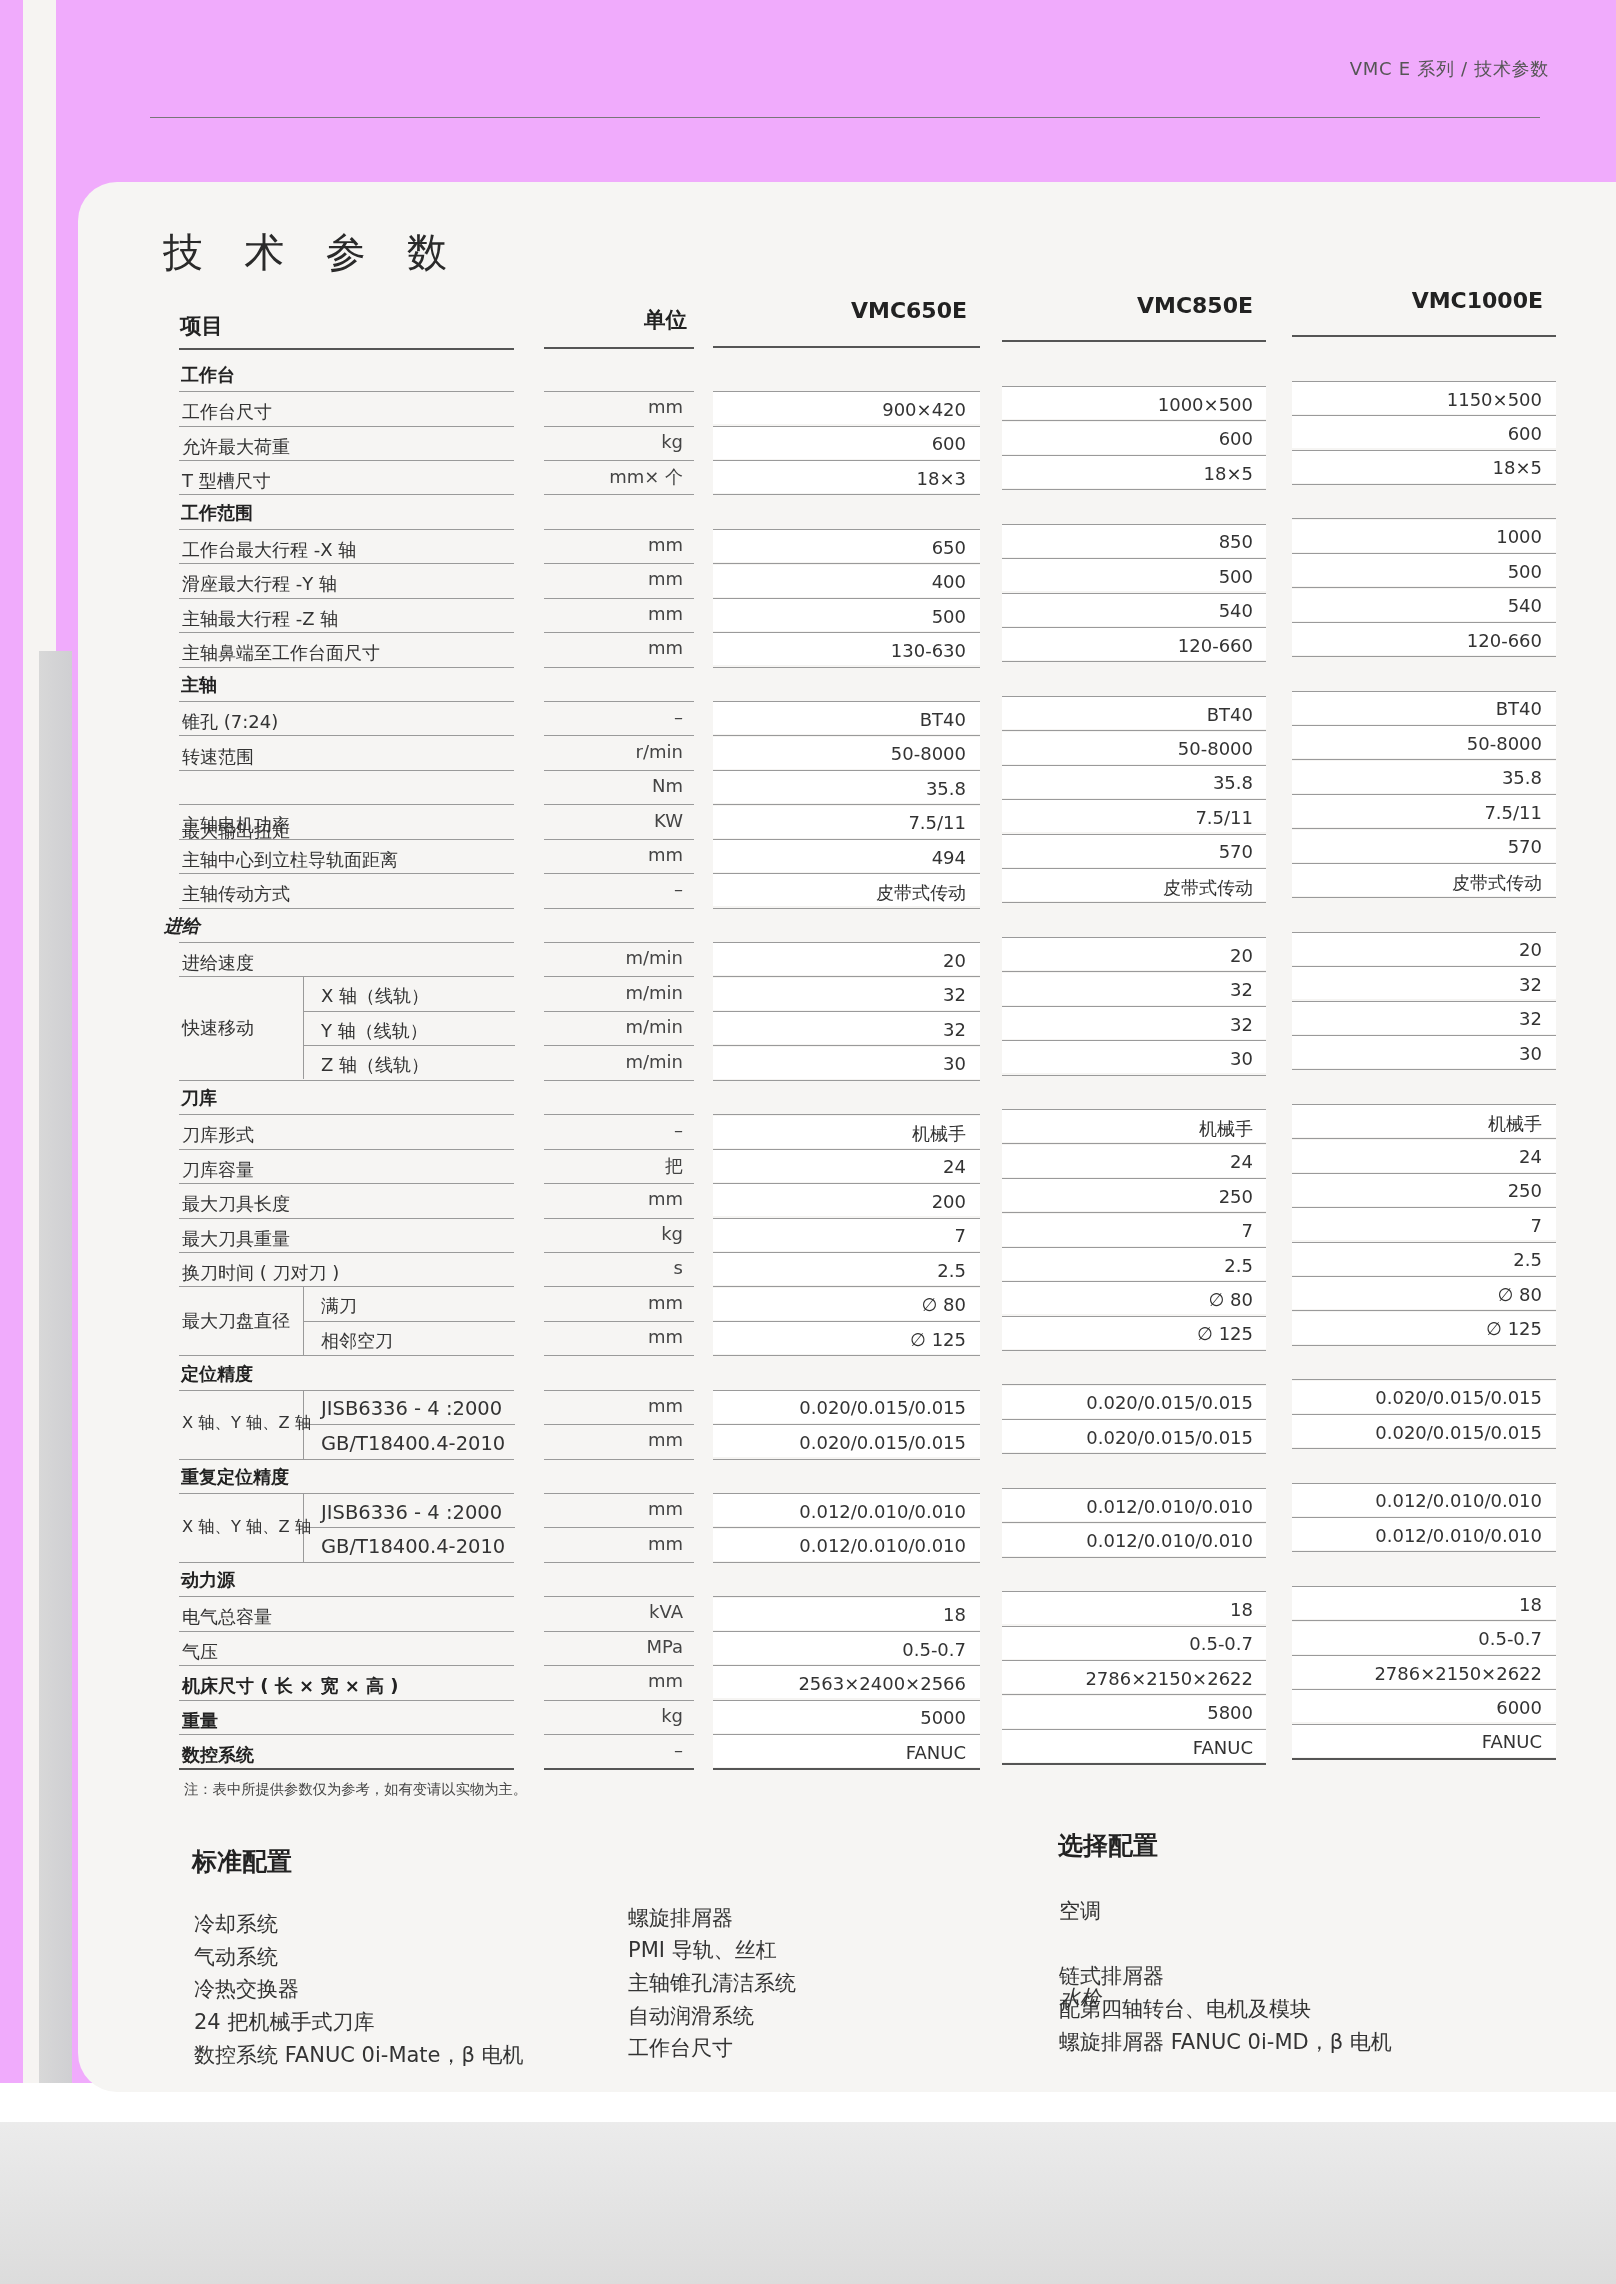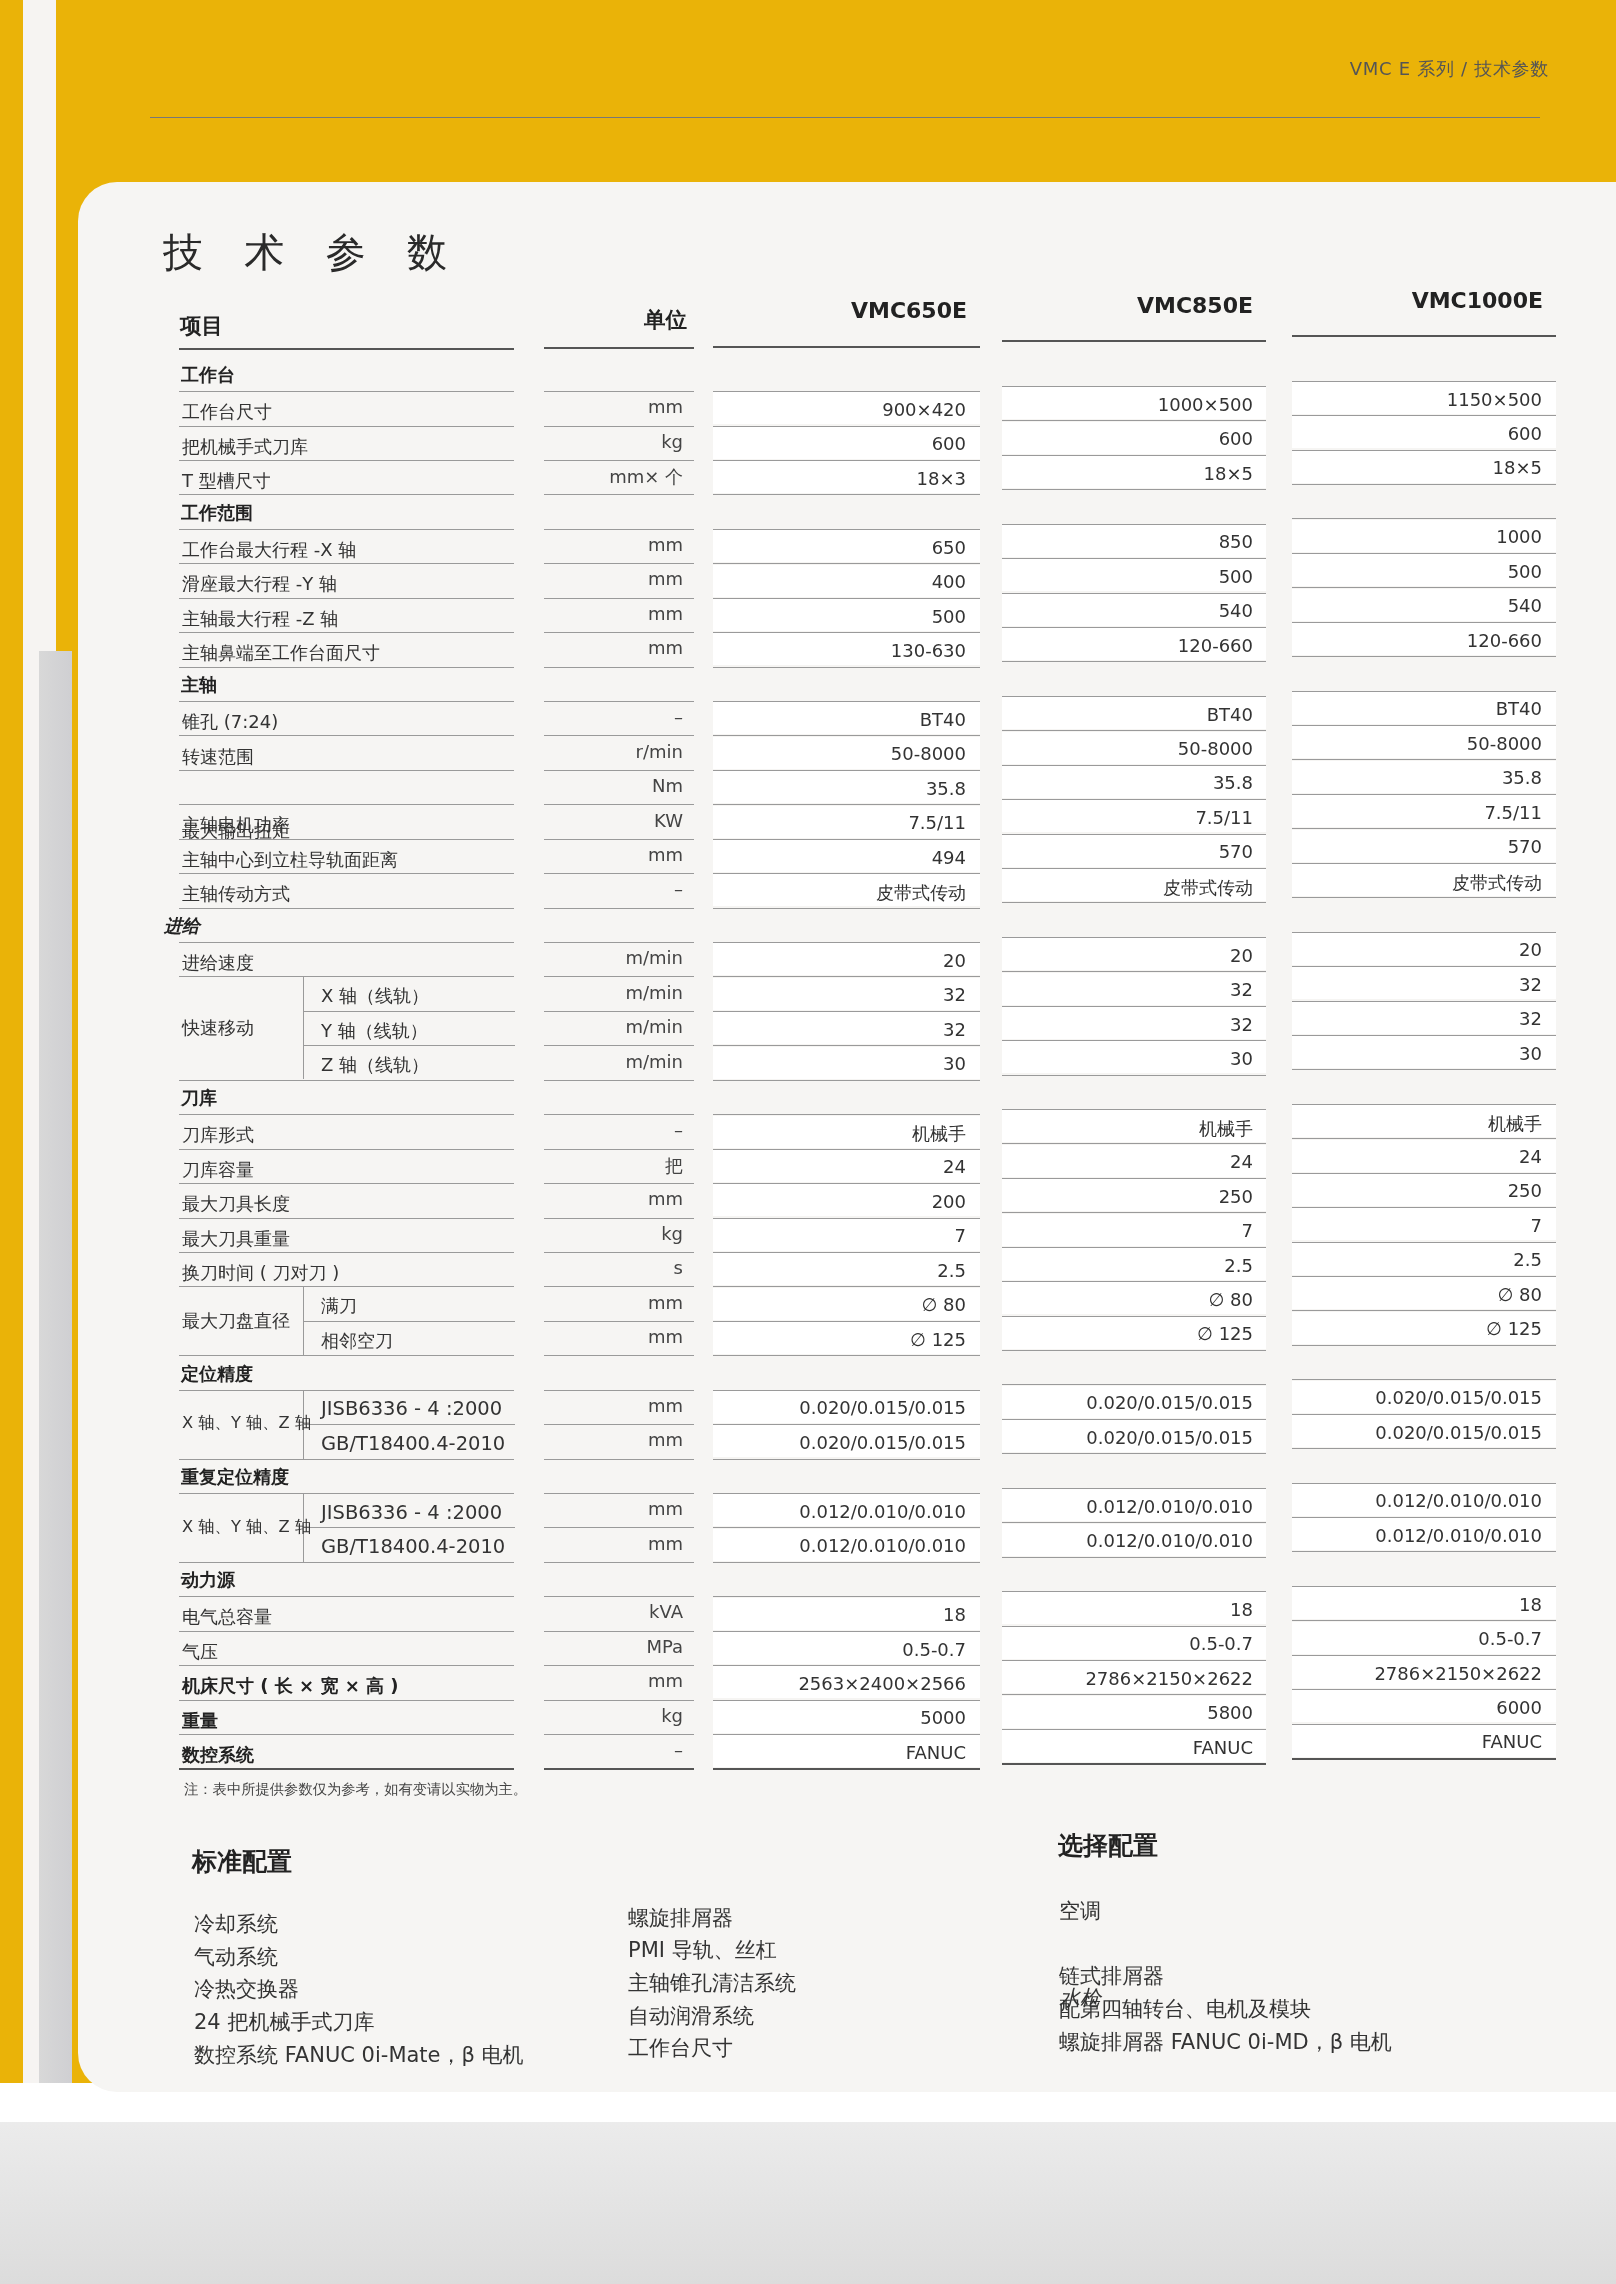--- a/index.html
+++ b/index.html
@@ -2,21 +2,21 @@
 <html style="font-size:10.4px"><head>
 <meta charset="utf-8">
 <style>
   * { box-sizing: border-box; margin: 0; padding: 0; }
   html, body {
     width: 1617px; height: 2284px; overflow: hidden;
     background: #ffffff;
     font-family: "DejaVu Sans", "Liberation Sans", sans-serif;
     color: #333;
   }
-  .page { position: absolute; left: 0; top: 0; width: 1617px; height: 2284px; background: #eab308; }
+  .page { position: absolute; left: 0; top: 0; width: 1617px; height: 2284px; background: #f0abfc; }
   .spine-shadow { position: absolute; left: 39px; top: 651px; width: 33px; height: 1543px; background: linear-gradient(90deg,#d8d8d8,#cfcfd2); }
   .spine-light { position: absolute; left: 23px; top: 0; width: 33px; height: 2284px; background: #f6f4f2; }
   .bottom-shadow { position: absolute; left: 0; top: 2115px; width: 1617px; height: 169px; background: linear-gradient(180deg,#ececec,#dcdcdc); }
   .bottom-white { position: absolute; left: 0; top: 2083px; width: 1617px; height: 39px; background: #ffffff; }
 
   .running-head { position: absolute; right: 68px; top: 57px; font-size: 18px; color: #555; letter-spacing: 0.7px; }
   .head-rule { position: absolute; left: 150px; top: 117px; width: 1390px; height: 1.3px; background: #777; }
 
   .panel { position: absolute; left: 78px; top: 182px; width: 1539px; height: 1910px; background: #f6f5f3; border-radius: 39px 0 0 39px; }
 
@@ -83,21 +83,21 @@
       <div class="val" style="left: 1006px; top: 394px;">1000×500</div>
       <div class="val" style="left: 1295px; top: 389px;">1150×500</div>
       <div class="valbg" style="left: 713px; top: 427px; width: 267px; height: 32px;"></div>
       <div class="cell-line" style="left: 713px; top: 460px; width: 267px; height: 0.7px; background: rgb(154, 154, 154);"></div>
       <div class="valbg" style="left: 1002px; top: 422px; width: 264px; height: 32px;"></div>
       <div class="cell-line" style="left: 1002px; top: 455px; width: 264px; height: 0.7px; background: rgb(154, 154, 154);"></div>
       <div class="valbg" style="left: 1292px; top: 416px; width: 264px; height: 32px;"></div>
       <div class="cell-line" style="left: 1292px; top: 450px; width: 264px; height: 0.7px; background: rgb(154, 154, 154);"></div>
       <div class="cell-line" style="left: 544px; top: 460px; width: 150px; height: 0.7px; background: rgb(154, 154, 154);"></div>
       <div class="cell-line" style="left: 179px; top: 460px; width: 335px; height: 0.7px; background: rgb(154, 154, 154);"></div>
-      <div class="lbl" style="left: 182px; top: 435px;">把机械手式刀库</div>
+      <div class="lbl" style="left: 182px; top: 435px;">允许最大荷重</div>
       <div class="unit" style="left: 553px; top: 431px;">kg</div>
       <div class="val" style="left: 719px; top: 433px;">600</div>
       <div class="val" style="left: 1006px; top: 428px;">600</div>
       <div class="val" style="left: 1295px; top: 423px;">600</div>
       <div class="valbg" style="left: 713px; top: 461px; width: 267px; height: 32px;"></div>
       <div class="cell-line" style="left: 713px; top: 494px; width: 267px; height: 0.7px; background: rgb(154, 154, 154);"></div>
       <div class="valbg" style="left: 1002px; top: 456px; width: 264px; height: 32px;"></div>
       <div class="cell-line" style="left: 1002px; top: 489px; width: 264px; height: 0.7px; background: rgb(154, 154, 154);"></div>
       <div class="valbg" style="left: 1292px; top: 451px; width: 264px; height: 32px;"></div>
       <div class="cell-line" style="left: 1292px; top: 484px; width: 264px; height: 0.7px; background: rgb(154, 154, 154);"></div>

